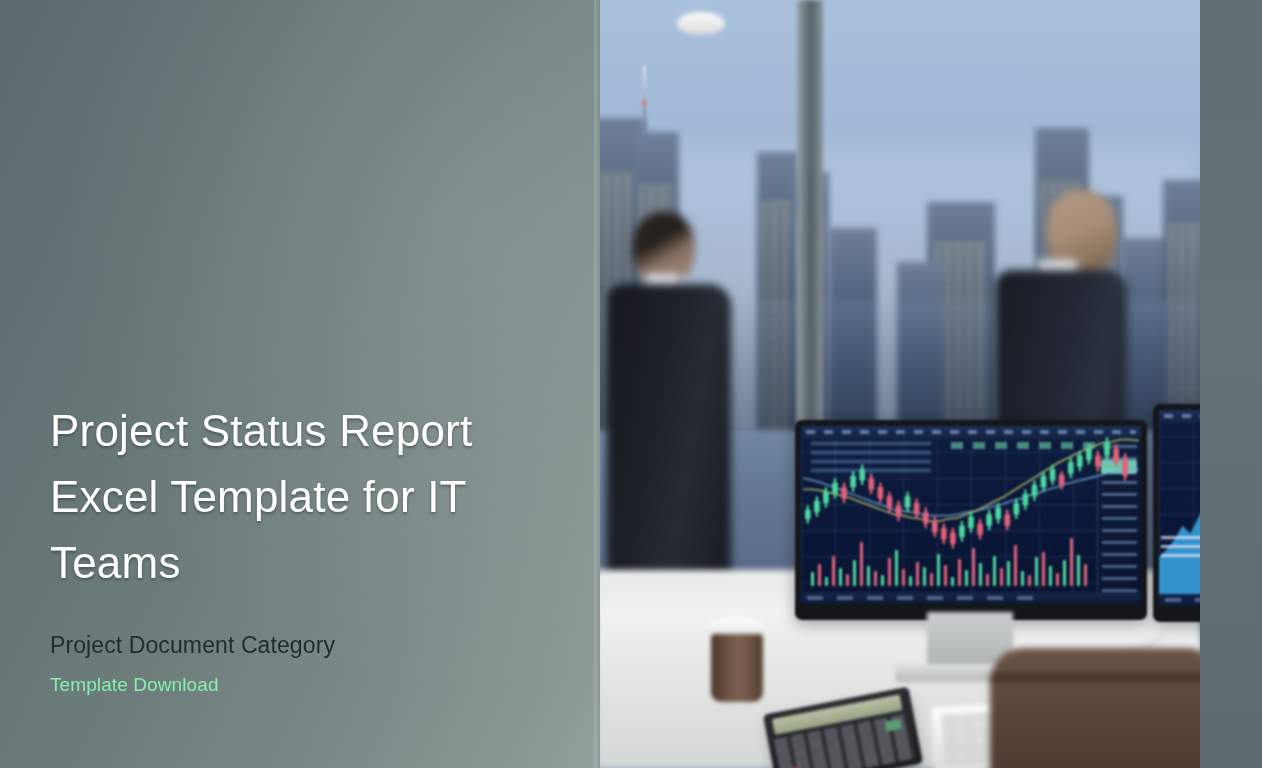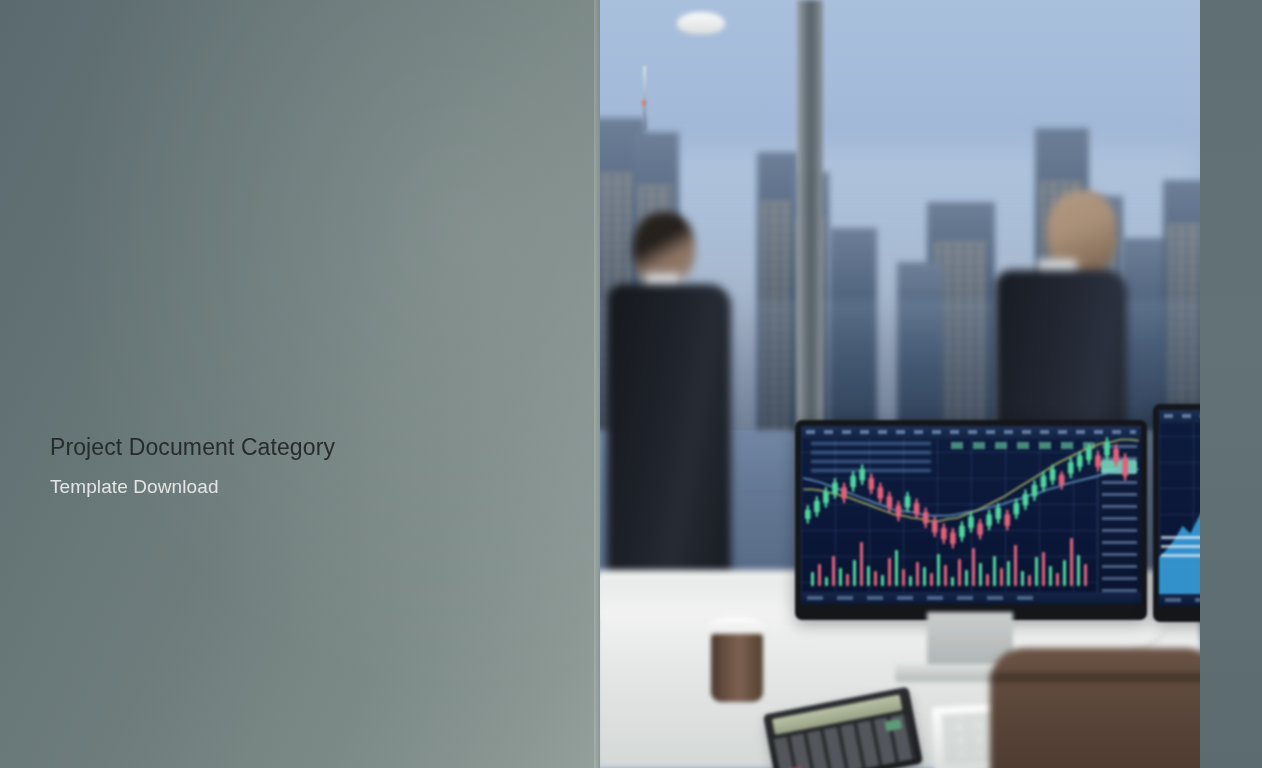--- a/index.html
+++ b/index.html
@@ -323,21 +323,21 @@
     line-height:30px;
     font-weight:400;
     color:#262b2b;
     letter-spacing:.1px;
   }
   .caption{
     margin-top:12px;
     font-size:19px;
     line-height:25px;
     font-weight:400;
-    color:#e5e5e5;
+    color:#86efac;
     letter-spacing:.1px;
   }
 </style>
 </head>
 <body>
 
 <div class="slide">
 
   <div class="photo">
 
@@ -563,17 +563,18 @@
     <div class="photo-blur-layer"></div>
   </div>
 
   <div class="wall">
     <div class="wall-edge"></div>
   </div>
 
   <div class="right-band"></div>
 
   <div class="textblock">
+    <div class="title">Project Status Report Excel Template for IT Teams</div>
     <div class="subtitle">Project Document Category</div>
     <div class="caption">Template Download</div>
   </div>
 
 </div>
 
 </body></html>

